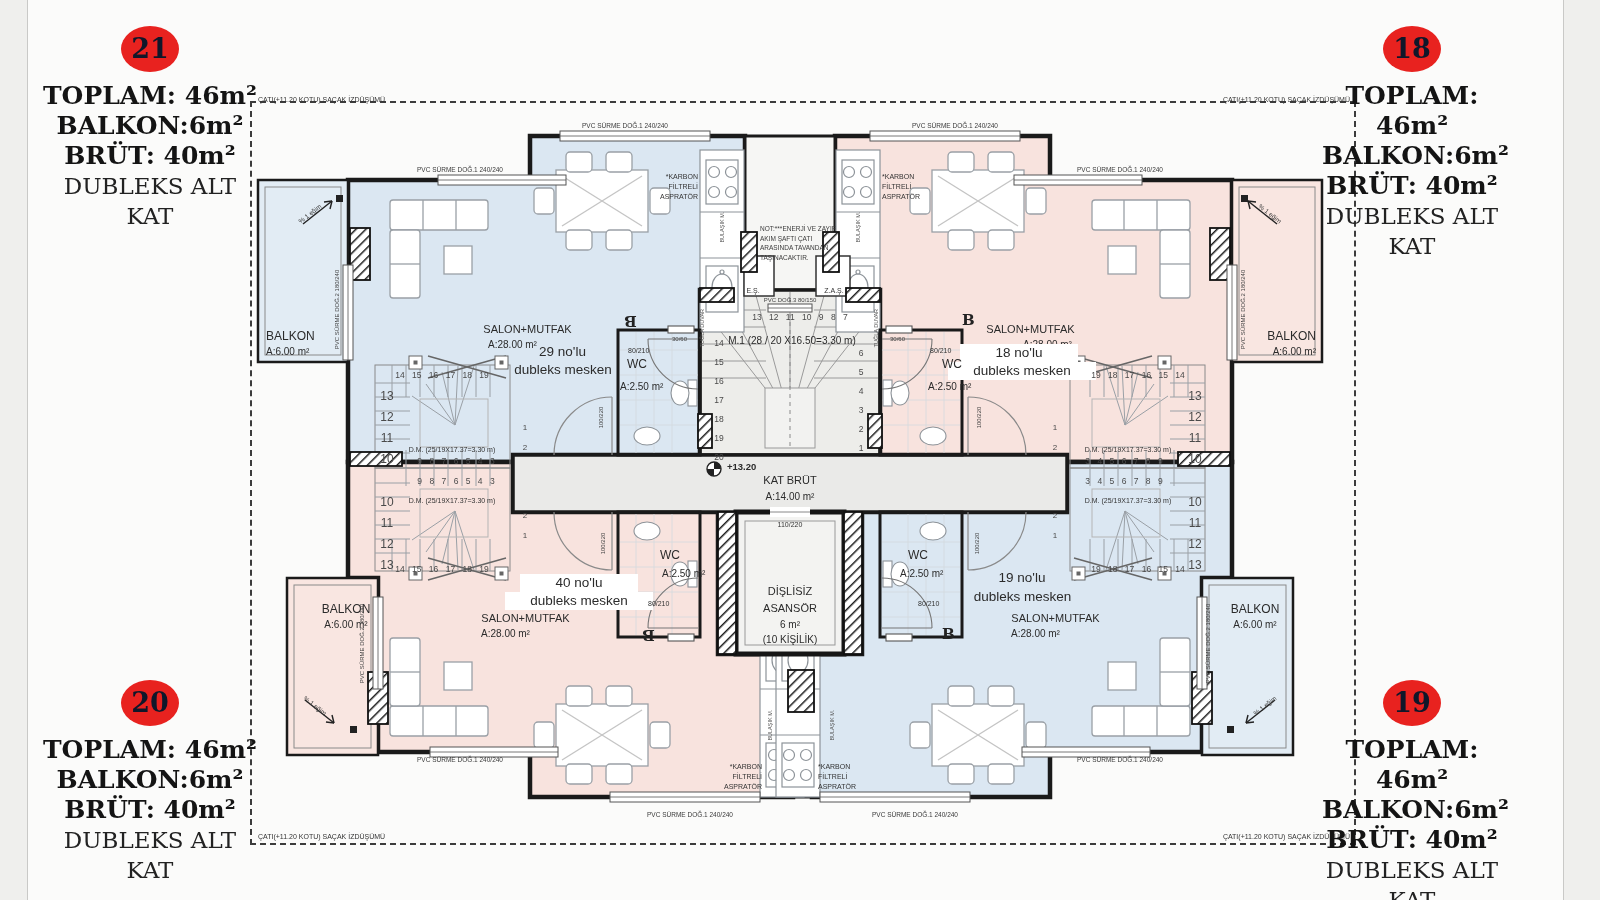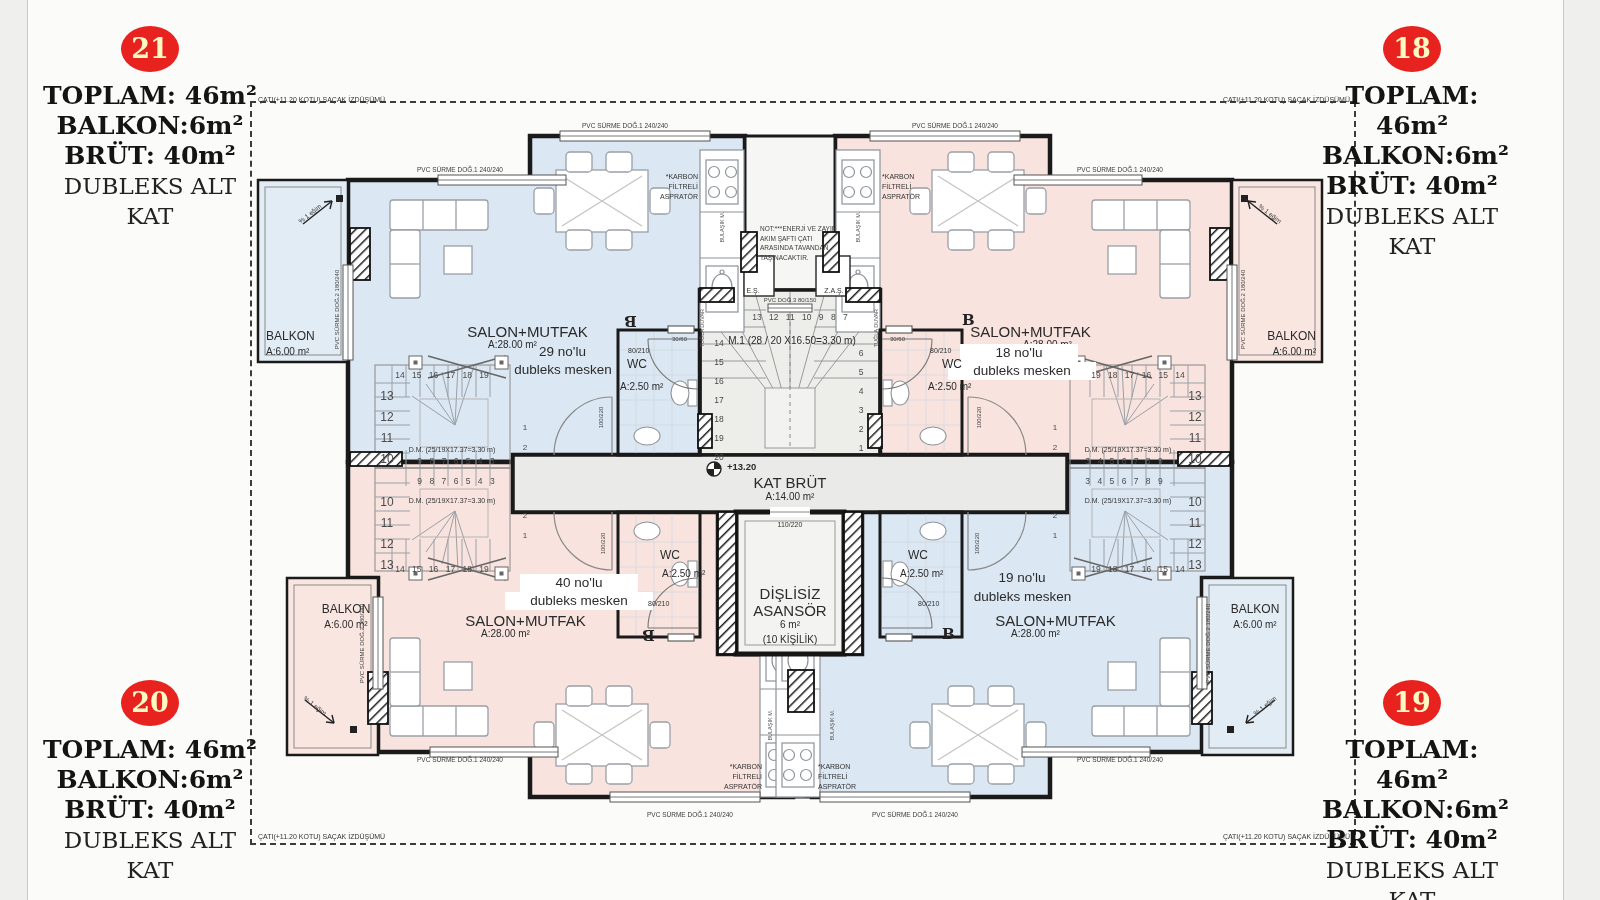--- a/index.html
+++ b/index.html
@@ -14,32 +14,32 @@
   .lbl{position:absolute;color:#2b2b2b;white-space:nowrap;line-height:1.15;}
   .c{text-align:center;}
   .rgt{text-align:right;}
   .pre{white-space:pre-line;}
   .v{transform:rotate(-90deg);transform-origin:center center;}
   .s55{font-size:5.5px;color:#555;}
   .s6{font-size:6px;color:#444;}
   .s65{font-size:6.5px;color:#3a3a3a;}
   .s7{font-size:7px;color:#333;}
   .s10{font-size:10px;}
-  .s11{font-size:15px;}
+  .s11{font-size:11px;}
   .s13{font-size:13.5px;}
   .num{font-size:8.5px;color:#4a4a4a;word-spacing:5px;}
   .numc{font-size:8.5px;color:#4a4a4a;line-height:19px;}
   .dmc{font-size:12px;color:#4a4a4a;line-height:21px;}
   .dms{font-size:8px;color:#4a4a4a;line-height:20px;}
   .whitebox{background:#fff;padding:1px 4px;}
   .bmark{font-family:"DejaVu Serif","Liberation Serif",serif;font-weight:bold;
          font-size:15px;color:#222;}
   .flip{transform:rotate(180deg);}
   .corner{position:absolute;text-align:center;color:#141414;}
-  .badge{width:58px;height:46px;border-radius:50%;background:#e8221f;color:#fef9c3;
+  .badge{width:58px;height:46px;border-radius:50%;background:#e8221f;color:#0f172a;
          font:bold 27px "DejaVu Serif","Liberation Serif",serif;line-height:46px;
          text-align:center;margin:0 auto 9px;}
   .cl{font:bold 25px "DejaVu Serif","Liberation Serif",serif;line-height:30px;}
   .kat{font:23px "DejaVu Serif","Liberation Serif",serif;line-height:30px;color:#222;}
 </style>
 </head>
 <body>
 
 <div id="stage">
   <div class="edge l"></div>

